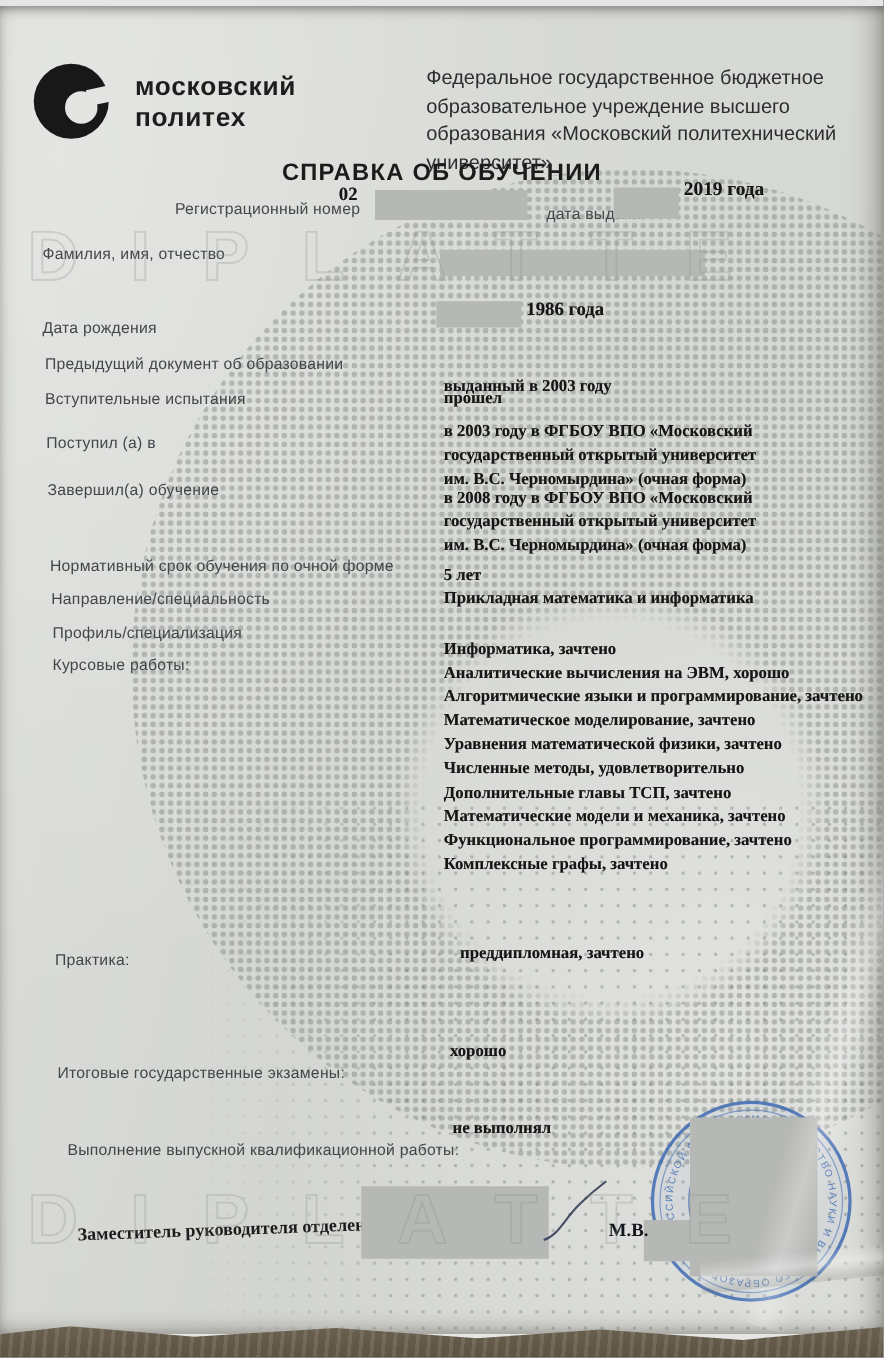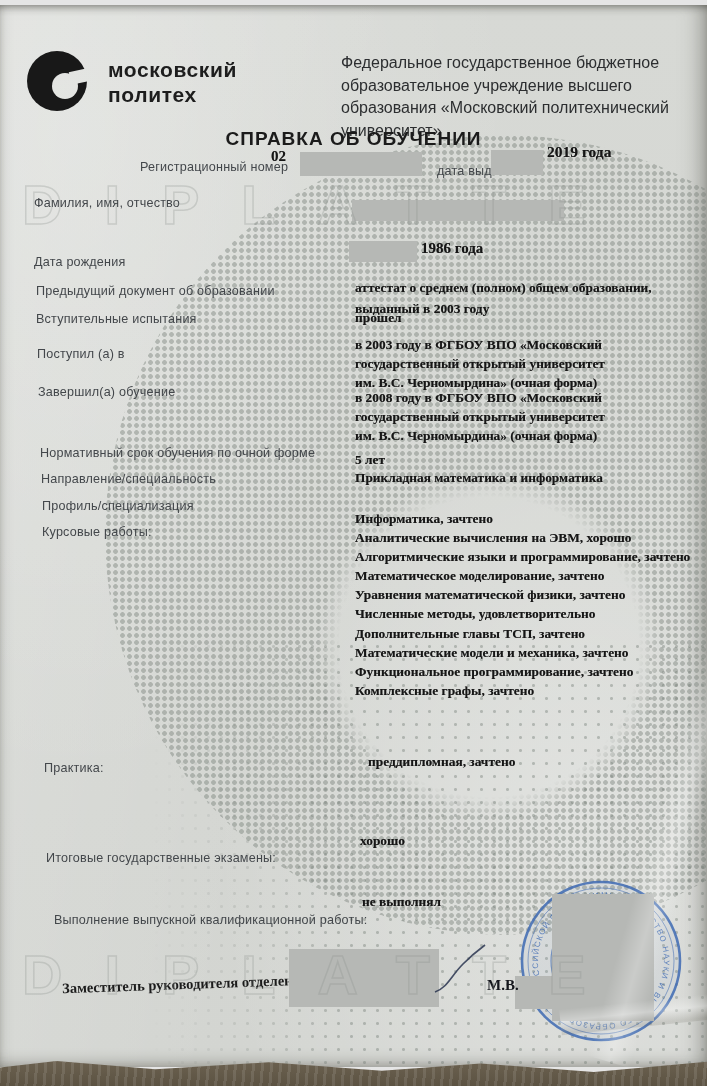--- a/index.html
+++ b/index.html
@@ -135,21 +135,20 @@
   <div class="val" style="left:547px;top:143px;font-size:15.5px;z-index:6;">2019 года</div>
 
   <div class="lbl" style="left:34px;top:196px;text-align:center;">Фамилия, имя, отчество</div>
   <div class="redact" style="left:352px;top:200px;width:212px;height:21px;"></div>
 
   <div class="lbl" style="left:34px;top:255px;">Дата рождения</div>
   <div class="redact" style="left:349px;top:241px;width:68px;height:21px;"></div>
   <div class="val" style="left:421px;top:240px;font-size:15px;text-align:right;">1986 года</div>
 
   <div class="lbl" style="left:36px;top:284px;">Предыдущий документ об образовании</div>
-  <div class="val" style="left:355px;top:280px;">аттестат о среднем (полном) общем образовании,</div>
   <div class="val" style="left:355px;top:301px;">выданный в 2003 году</div>
 
   <div class="lbl" style="left:36px;top:312px;">Вступительные испытания</div>
   <div class="val" style="left:355px;top:310px;">прошел</div>
 
   <div class="lbl" style="left:37px;top:347px;">Поступил (а) в</div>
   <div class="val" style="left:355px;top:337px;">в 2003 году в ФГБОУ ВПО «Московский</div>
   <div class="val" style="left:355px;top:356px;">государственный открытый университет</div>
   <div class="val" style="left:355px;top:375px;">им. В.С. Черномырдина» (очная форма)</div>
 

